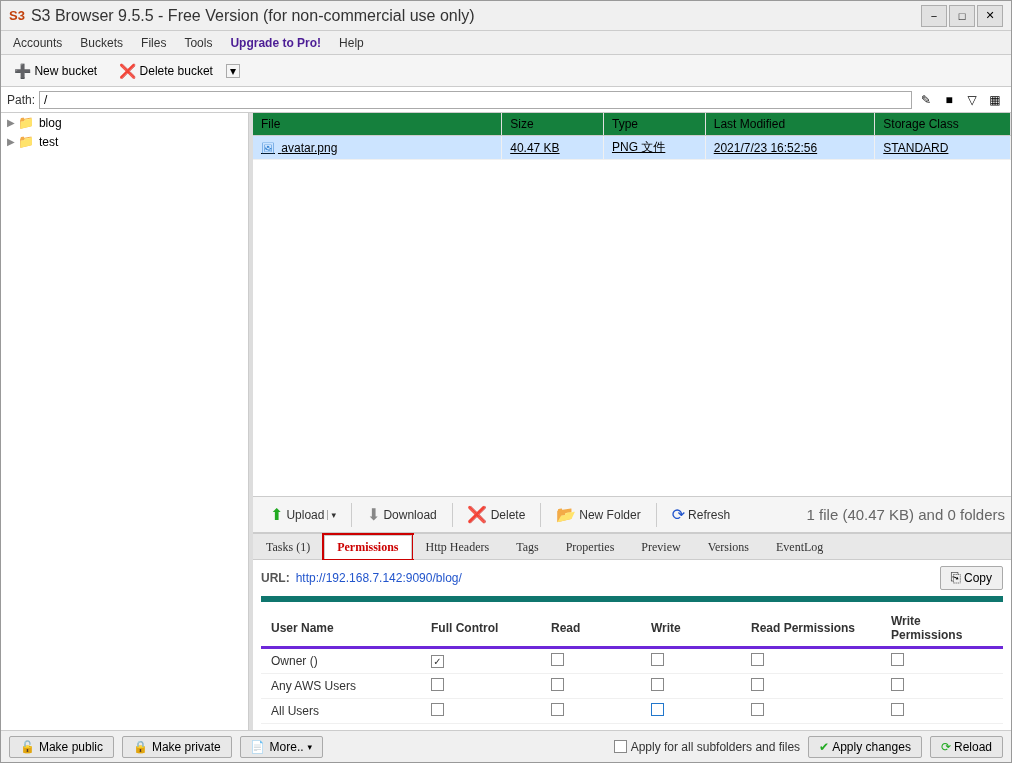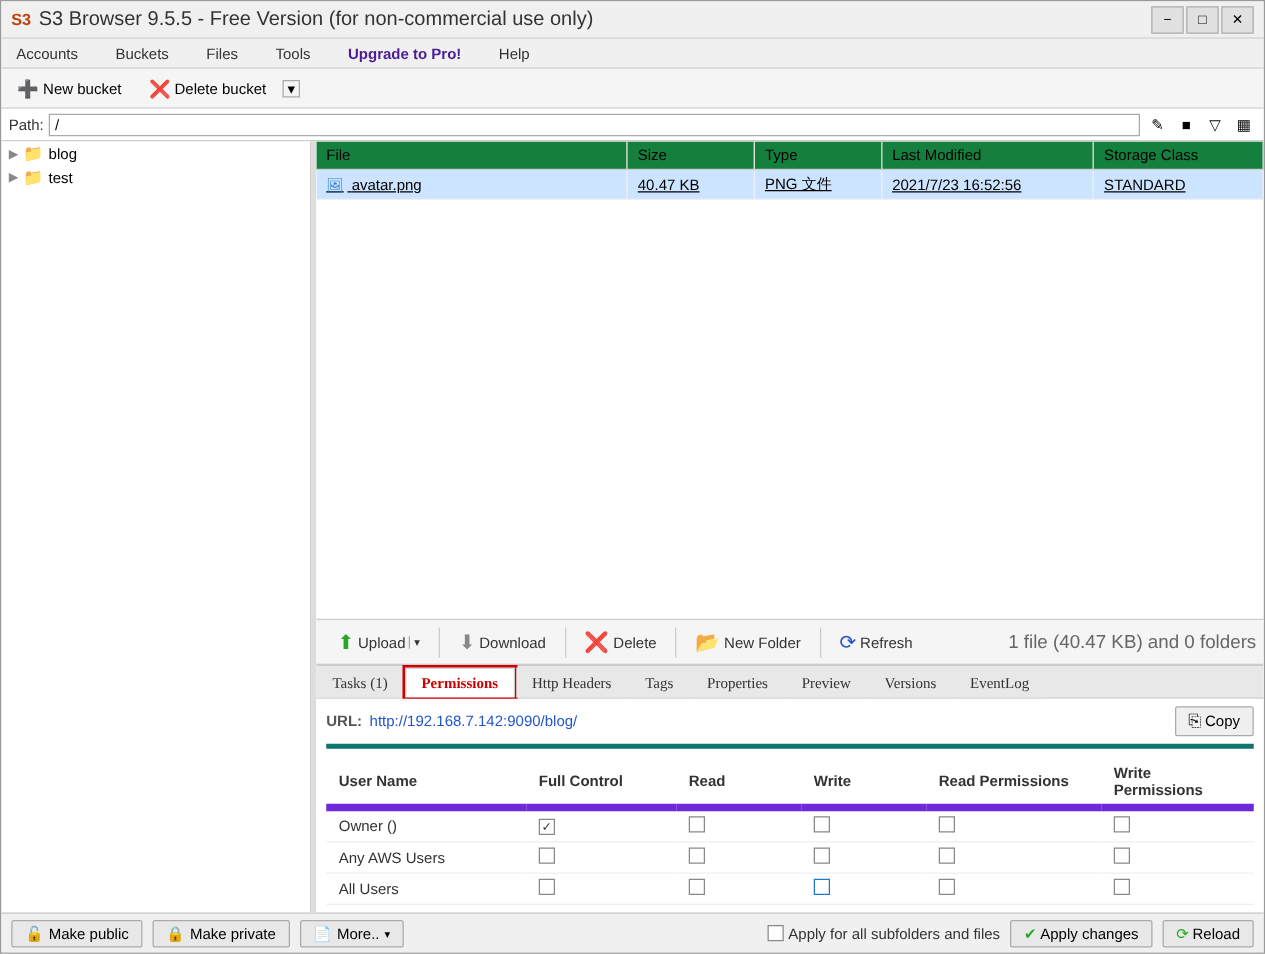--- a/index.html
+++ b/index.html
@@ -25,21 +25,21 @@
     }
 
     
     .menubar {
       background: #f0f0f0;
       height: 24px;
       display: flex;
       align-items: center;
       padding: 0 4px;
       border-bottom: 1px solid #ccc;
-      gap: 14px;
+      gap: 2px;
     }
     .menu-item {
       padding: 2px 8px;
       cursor: pointer;
       color: #333;
     }
     .menu-item.upgrade { color: #4c1d95; font-weight: bold; }
 
     
     .toolbar {
@@ -201,39 +201,39 @@
       background: #fff;
       padding: 6px 8px;
       flex: 1;
     }
     .url-bar {
       display: flex;
       align-items: center;
       gap: 6px;
       margin-bottom: 8px;
       padding-bottom: 6px;
-      border-bottom: 4px solid #0f766e;
+      border-bottom: 6px solid #0f766e;
     }
     .url-label { color: #555; font-weight: bold; }
     .url-value { color: #2255cc; flex: 1; }
     .copy-btn {
       display: flex; align-items: center; gap: 3px;
       padding: 3px 10px; border: 1px solid #aaa;
       cursor: pointer; background: #f0f0f0; border-radius: 2px;
     }
 
     .perm-table {
       width: 100%;
       border-collapse: collapse;
     }
     .perm-table th {
       text-align: left;
       padding: 4px 10px;
       font-weight: bold;
-      border-bottom: 6px solid #6d28d9;
+      border-bottom: 3px solid #6d28d9;
       color: #333;
     }
     .perm-table td {
       padding: 4px 10px;
       border-bottom: 1px solid #f0f0f0;
       color: #333;
     }
     .checkbox {
       width: 13px; height: 13px; border: 1px solid #888;
       display: inline-flex; align-items: center; justify-content: center;

